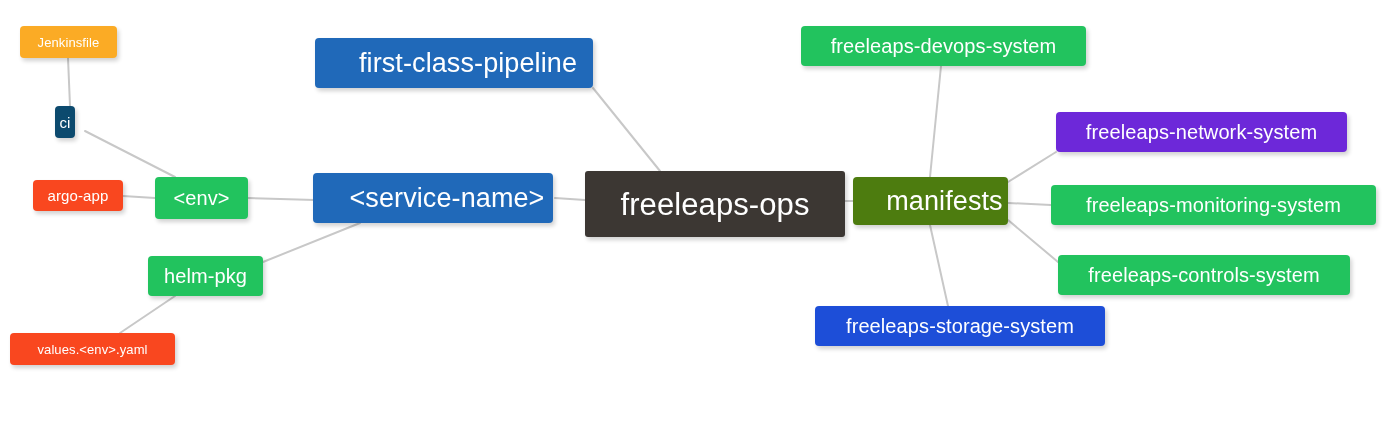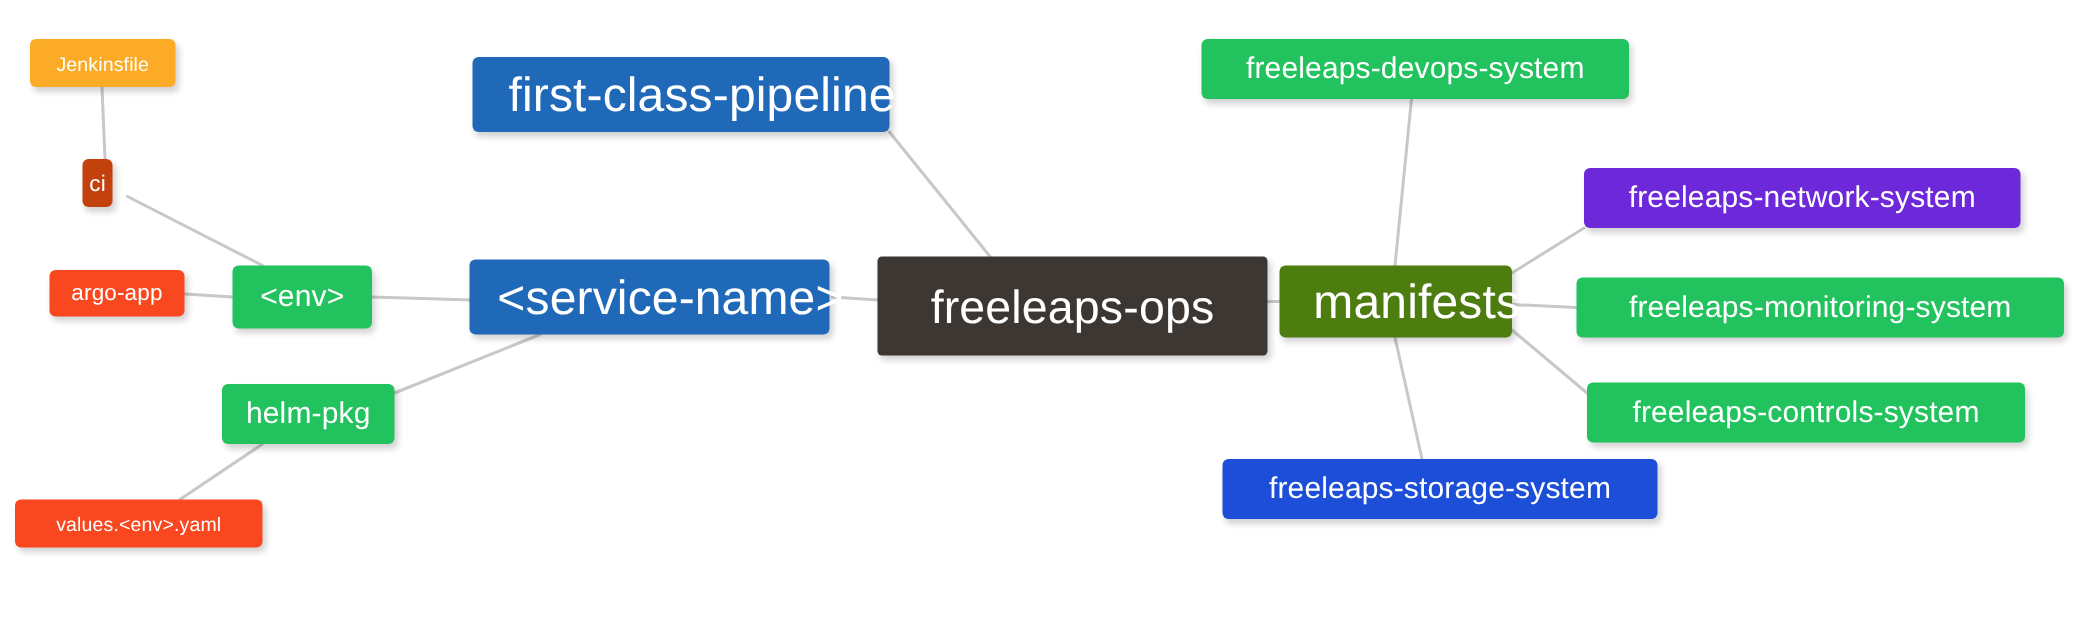--- a/index.html
+++ b/index.html
@@ -37,21 +37,21 @@
     box-shadow: 2px 3px 4px rgba(0,0,0,0.18);
     letter-spacing: 0.1px;
     line-height: 1;
     padding: 0 10px;
   }
   .lvl-root {
     font-size: 31px;
     border-radius: 3px;
   }
   .lvl-1 {
-    font-size: 32px;
+    font-size: 27px;
     padding-left: 38px;
   }
   .lvl-2 {
     font-size: 20px;
   }
   .lvl-3 {
     font-size: 15px;
   }
   .lvl-4 {
     font-size: 13px;
@@ -78,21 +78,21 @@
       <line x1="948" y1="306" x2="930" y2="225" stroke="#c8c8c8" stroke-width="2" stroke-linecap="round"></line>
     </svg>
   <div id="node-layer">
       <div class="mm-node lvl-root" style="left: 585px; top: 171px; width: 260px; height: 66px; background: rgb(60, 55, 51);">freeleaps-ops</div>
       <div class="mm-node lvl-1" style="left: 315px; top: 38px; width: 278px; height: 50px; background: rgb(32, 105, 185);">first-class-pipeline</div>
       <div class="mm-node lvl-1" style="left: 313px; top: 173px; width: 240px; height: 50px; background: rgb(32, 105, 185);">&lt;service-name&gt;</div>
       <div class="mm-node lvl-1" style="left: 853px; top: 177px; width: 155px; height: 48px; background: #4d7c0f;">manifests</div>
       <div class="mm-node lvl-2" style="left: 155px; top: 177px; width: 93px; height: 42px; background: rgb(34, 195, 94);">&lt;env&gt;</div>
       <div class="mm-node lvl-2" style="left: 148px; top: 256px; width: 115px; height: 40px; background: rgb(34, 195, 94);">helm-pkg</div>
       <div class="mm-node lvl-3" style="left: 33px; top: 180px; width: 90px; height: 31px; background: rgb(249, 71, 31);">argo-app</div>
-      <div class="mm-node lvl-3" style="left: 55px; top: 106px; width: 16px; height: 32px; background: #c2410c;">ci</div>
+      <div class="mm-node lvl-3" style="left: 55px; top: 106px; width: 16px; height: 32px; background: #0c4a6e;">ci</div>
       <div class="mm-node lvl-4" style="left: 20px; top: 26px; width: 97px; height: 32px; background: rgb(251, 171, 37);">Jenkinsfile</div>
       <div class="mm-node lvl-4" style="left: 10px; top: 333px; width: 165px; height: 32px; background: rgb(249, 71, 31);">values.&lt;env&gt;.yaml</div>
       <div class="mm-node lvl-2" style="left: 801px; top: 26px; width: 285px; height: 40px; background: rgb(34, 195, 94);">freeleaps-devops-system</div>
       <div class="mm-node lvl-2" style="left: 1056px; top: 112px; width: 291px; height: 40px; background: #6d28d9;">freeleaps-network-system</div>
       <div class="mm-node lvl-2" style="left: 1051px; top: 185px; width: 325px; height: 40px; background: rgb(34, 195, 94);">freeleaps-monitoring-system</div>
       <div class="mm-node lvl-2" style="left: 1058px; top: 255px; width: 292px; height: 40px; background: rgb(34, 195, 94);">freeleaps-controls-system</div>
       <div class="mm-node lvl-2" style="left: 815px; top: 306px; width: 290px; height: 40px; background: #1d4ed8;">freeleaps-storage-system</div>
     </div>
 </div>
 

